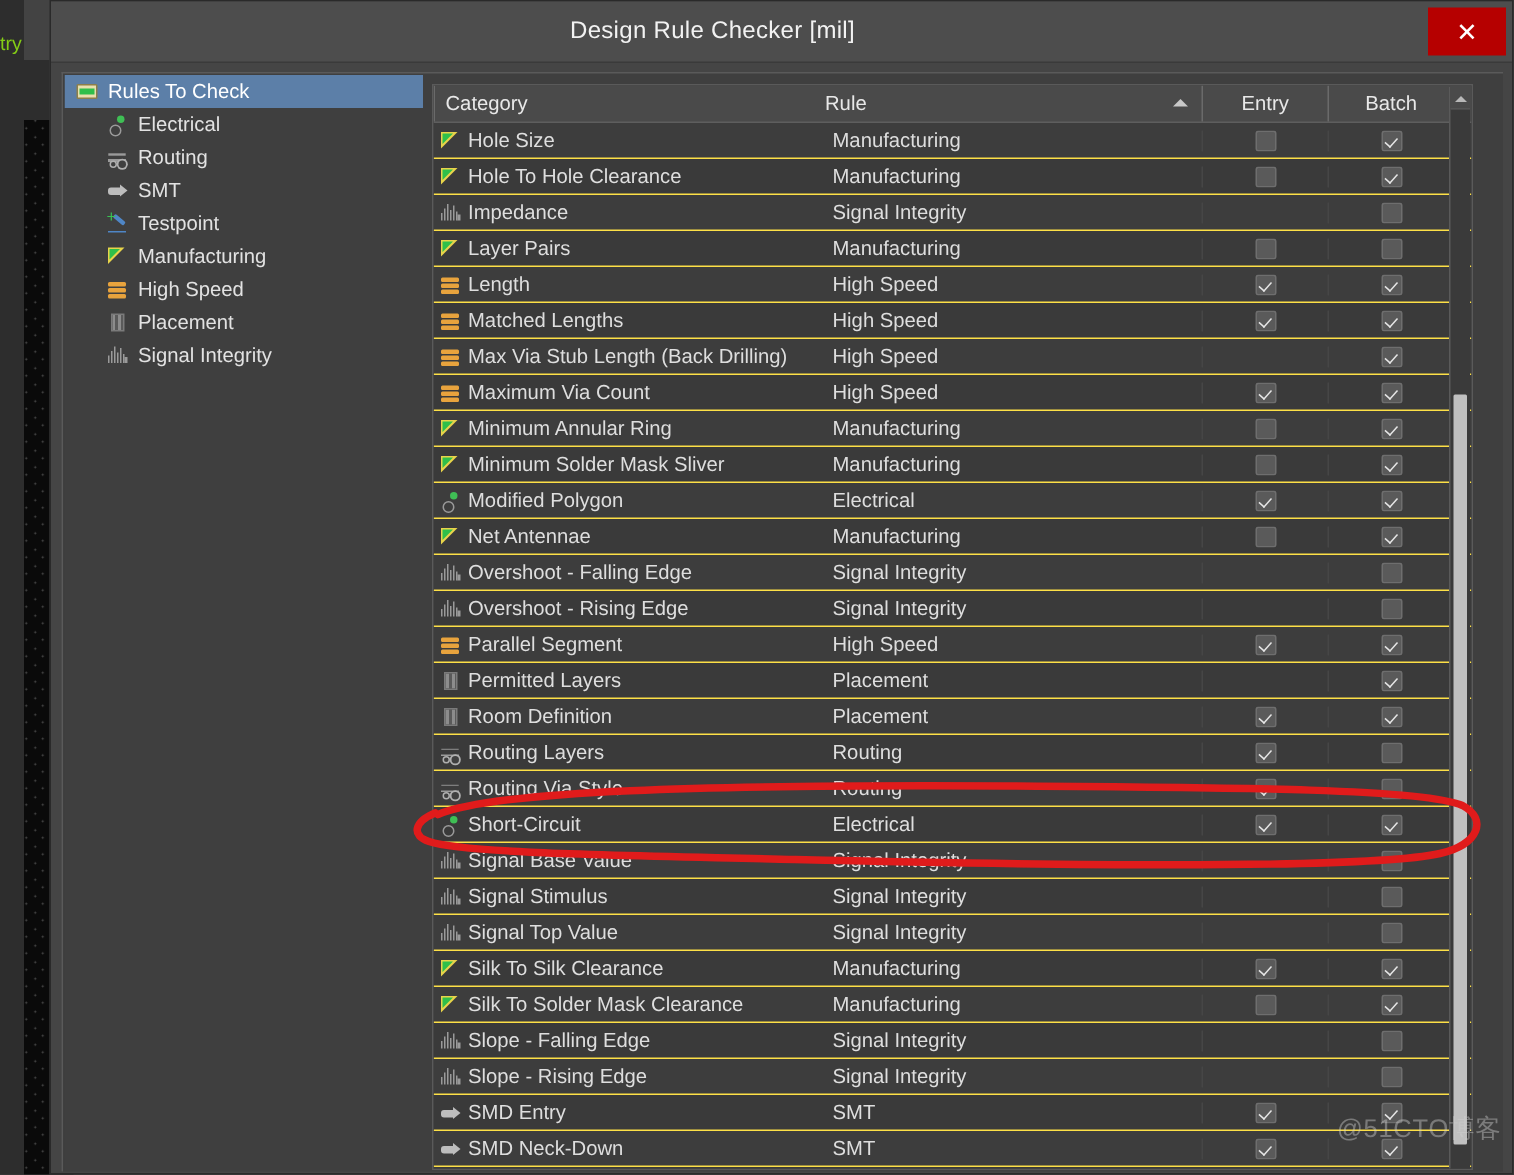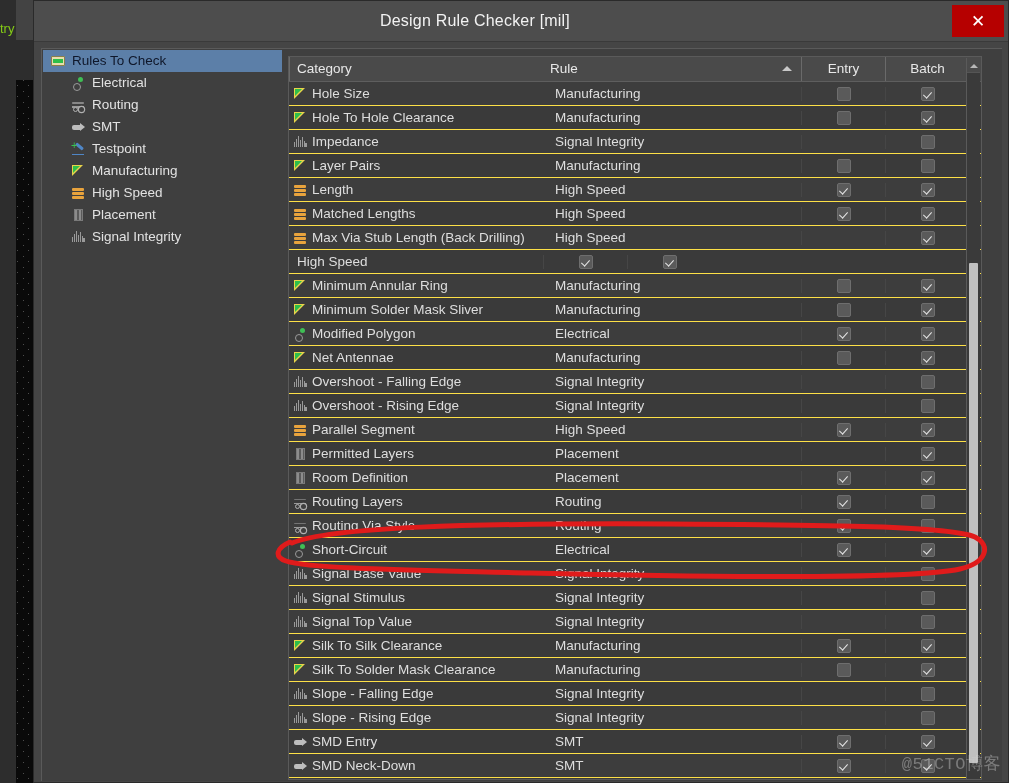--- a/index.html
+++ b/index.html
@@ -70,21 +70,21 @@
   .tree{
     position:absolute;left:1px;top:1px;width:239px;height:730px;
     background:#3f3f3f;overflow:hidden;
   }
   .tree-item{
     position:relative;height:22px;line-height:22px;font-size:13.5px;
     color:#e2e2e2;white-space:nowrap;cursor:default;
     padding-left:8px;
   }
   .tree-item.child{padding-left:28px;}
-  .tree-item.selected{background:#5c7fa8;color:#0f172a;text-decoration:underline;}
+  .tree-item.selected{background:#5c7fa8;color:#ffffff;text-decoration:underline;}
   .tree-item .ti-ico{
     display:inline-block;width:16px;height:14px;vertical-align:-3px;
     margin-right:5px;position:relative;
   }
   .tree-item .ti-label{display:inline-block;vertical-align:top;}
 
   
   .table-wrap{
     position:absolute;left:246px;top:7px;width:694px;height:724px;
     background:#3b3b3b;border:1px solid #5a5a5a;box-sizing:border-box;
@@ -237,23 +237,23 @@
   }
 
   
   .annotation{
     position:absolute;left:270px;top:515px;width:730px;height:80px;
     pointer-events:none;
   }
 
   
   .watermark{
-    position:absolute;right:8px;bottom:8px;font-size:17px;
+    position:absolute;right:8px;bottom:19px;font-size:17px;
     color:rgba(210,210,210,0.42);letter-spacing:.5px;pointer-events:none;
-    font-family:Liberation Mono, monospace;
+    font-family:Liberation Sans, sans-serif;
   }
 </style>
 </head>
 <body>
 
 <div id="root">
 
   <div class="canvas-bg">
     <div class="canvas-left-col"></div>
     <div class="pcb-strip">
@@ -395,20 +395,24 @@
               </div>
               <div class="td td-cat">High Speed</div>
               <div class="td td-chk">
                 <div class="cb none"></div>
               </div>
               <div class="td td-chk">
                 <div class="cb on"></div>
               </div>
             </div>
             <div class="trow">
+              <div class="td td-rule">
+                <span class="ico ico-highspeed"></span>
+                <span class="rule-label">Maximum Via Count</span>
+              </div>
               <div class="td td-cat">High Speed</div>
               <div class="td td-chk">
                 <div class="cb on"></div>
               </div>
               <div class="td td-chk">
                 <div class="cb on"></div>
               </div>
             </div>
             <div class="trow">
               <div class="td td-rule">

